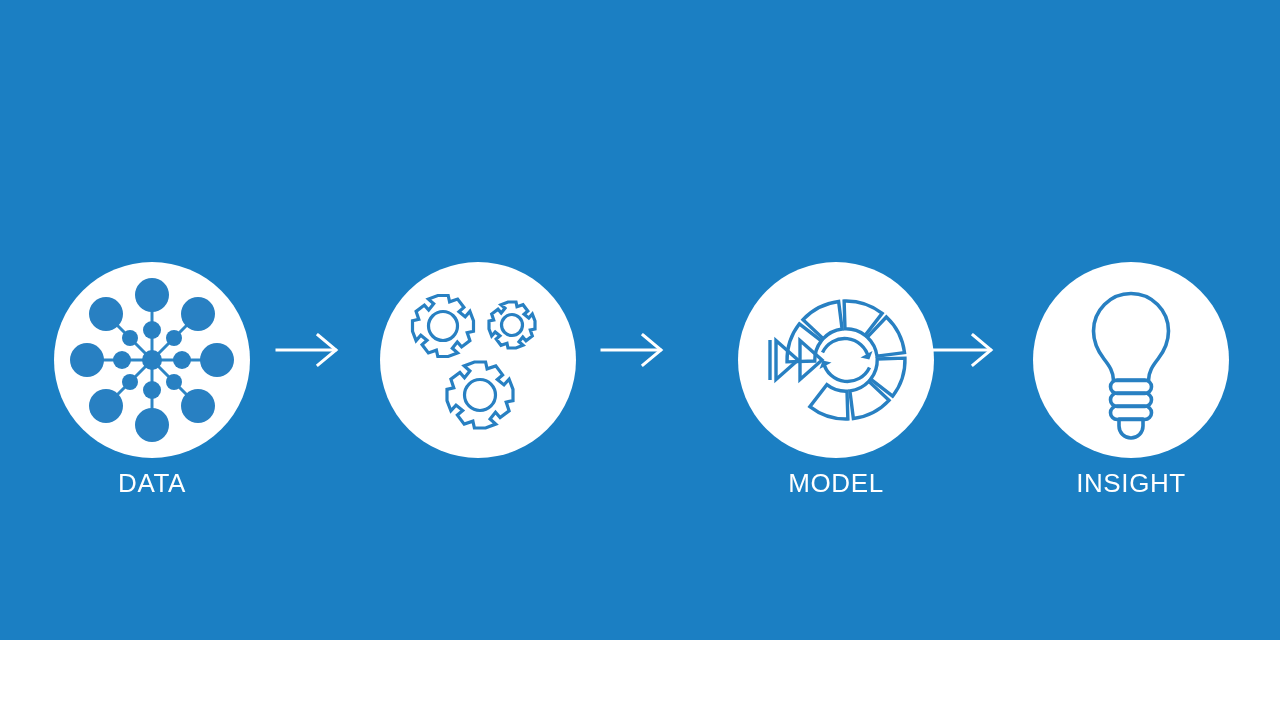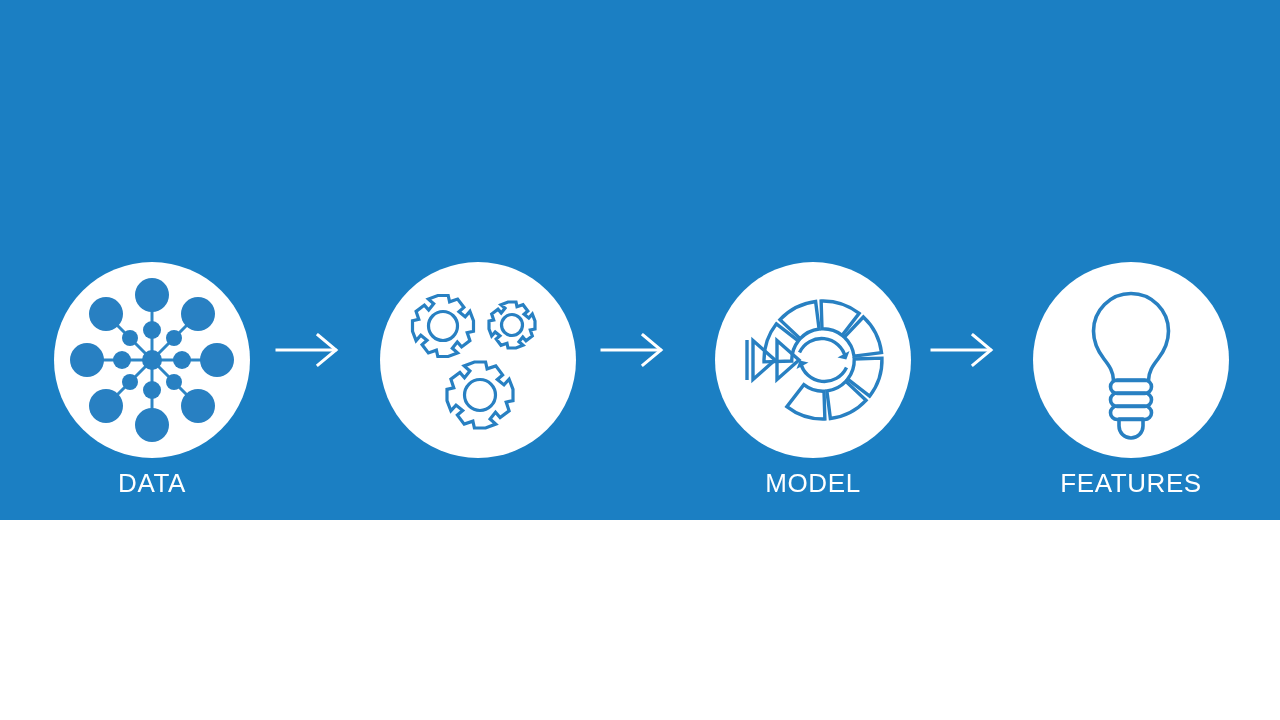--- a/index.html
+++ b/index.html
@@ -8,21 +8,21 @@
   }
   body {
     width: 1280px;
     height: 720px;
     overflow: hidden;
     font-family: "Liberation Sans", sans-serif;
   }
   #canvas {
     position: relative;
     width: 1280px;
-    height: 520px;
+    height: 640px;
     background: #1b7fc3;
   }
   .pipeline {
     position: absolute;
     left: 0;
     top: 250px;
     width: 1280px;
     height: 260px;
   }
   .stage {
@@ -64,21 +64,21 @@
   }
   .connector svg {
     display: block;
     width: 66px;
     height: 40px;
   }
 
   
   .stage-1 { left: 52px;  top: 12px; }
   .stage-2 { left: 378px; top: 12px; }
-  .stage-3 { left: 713px; top: 12px; }
+  .stage-3 { left: 736px; top: 12px; }
   .stage-4 { left: 1031px; top: 12px; }
 
   .connector-1 { left: 275px; }
   .connector-2 { left: 600px; }
   .connector-3 { left: 930px; }
 </style>
 </head>
 <body>
 
 <div id="canvas" style="background: rgb(27, 127, 195);">
@@ -260,17 +260,17 @@
 
             <rect x="77.5" y="118.0" width="41" height="13.5" rx="6.75"></rect>
             <rect x="77.5" y="131.0" width="41" height="13.5" rx="6.75"></rect>
             <rect x="77.5" y="144.0" width="41" height="13.5" rx="6.75"></rect>
 
             <path d="M 86.0,157.0 L 110.0,157.0 L 110.0,164.0
                      A 12,12 0 0 1 86.0,164.0 Z"></path>
           </g>
         </svg>
       </div>
-      <div class="stage-label">FEATURES</div>
+      <div class="stage-label">INSIGHT</div>
     </div>
 
   </div>
 </div>
 
 </body></html>

